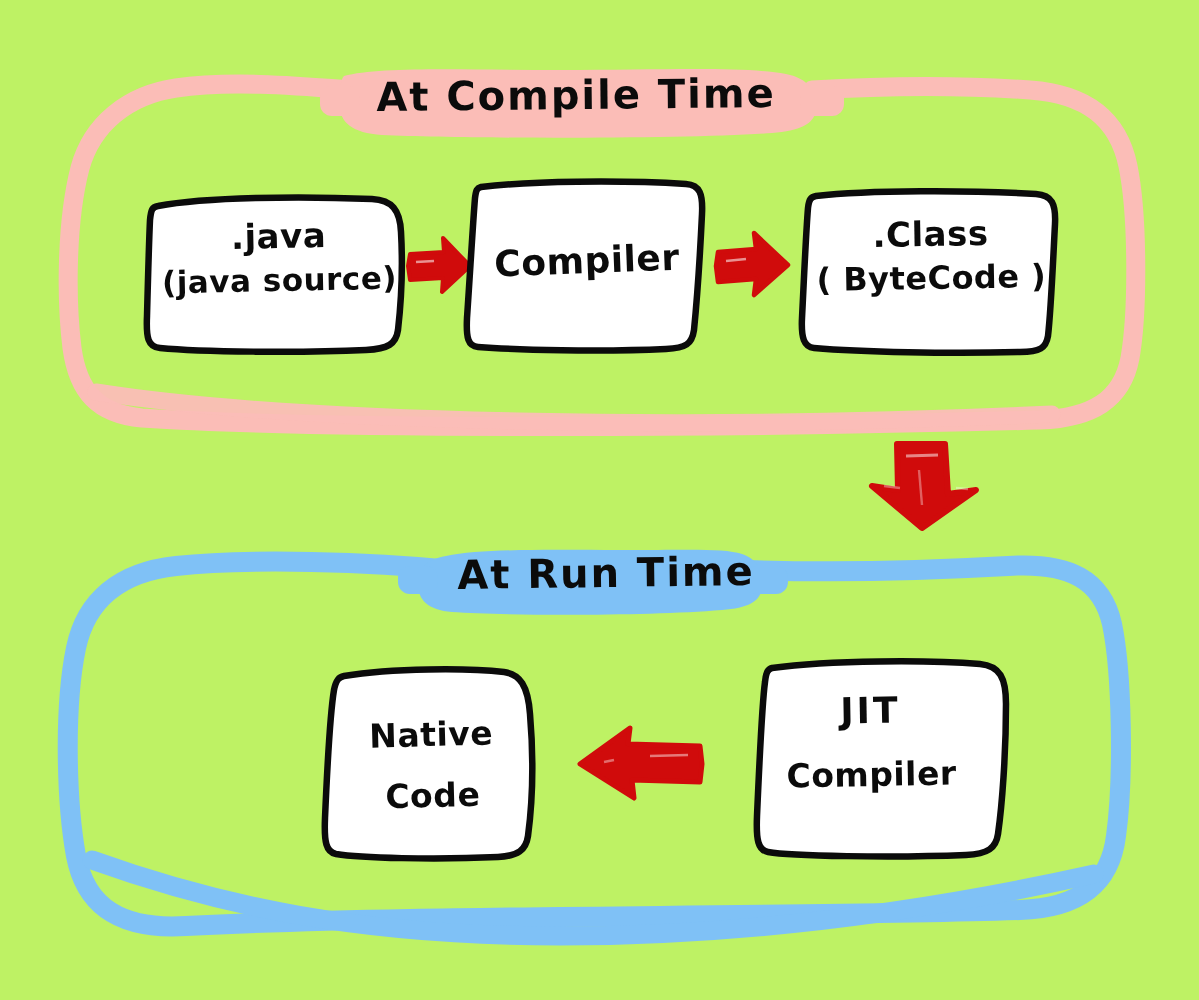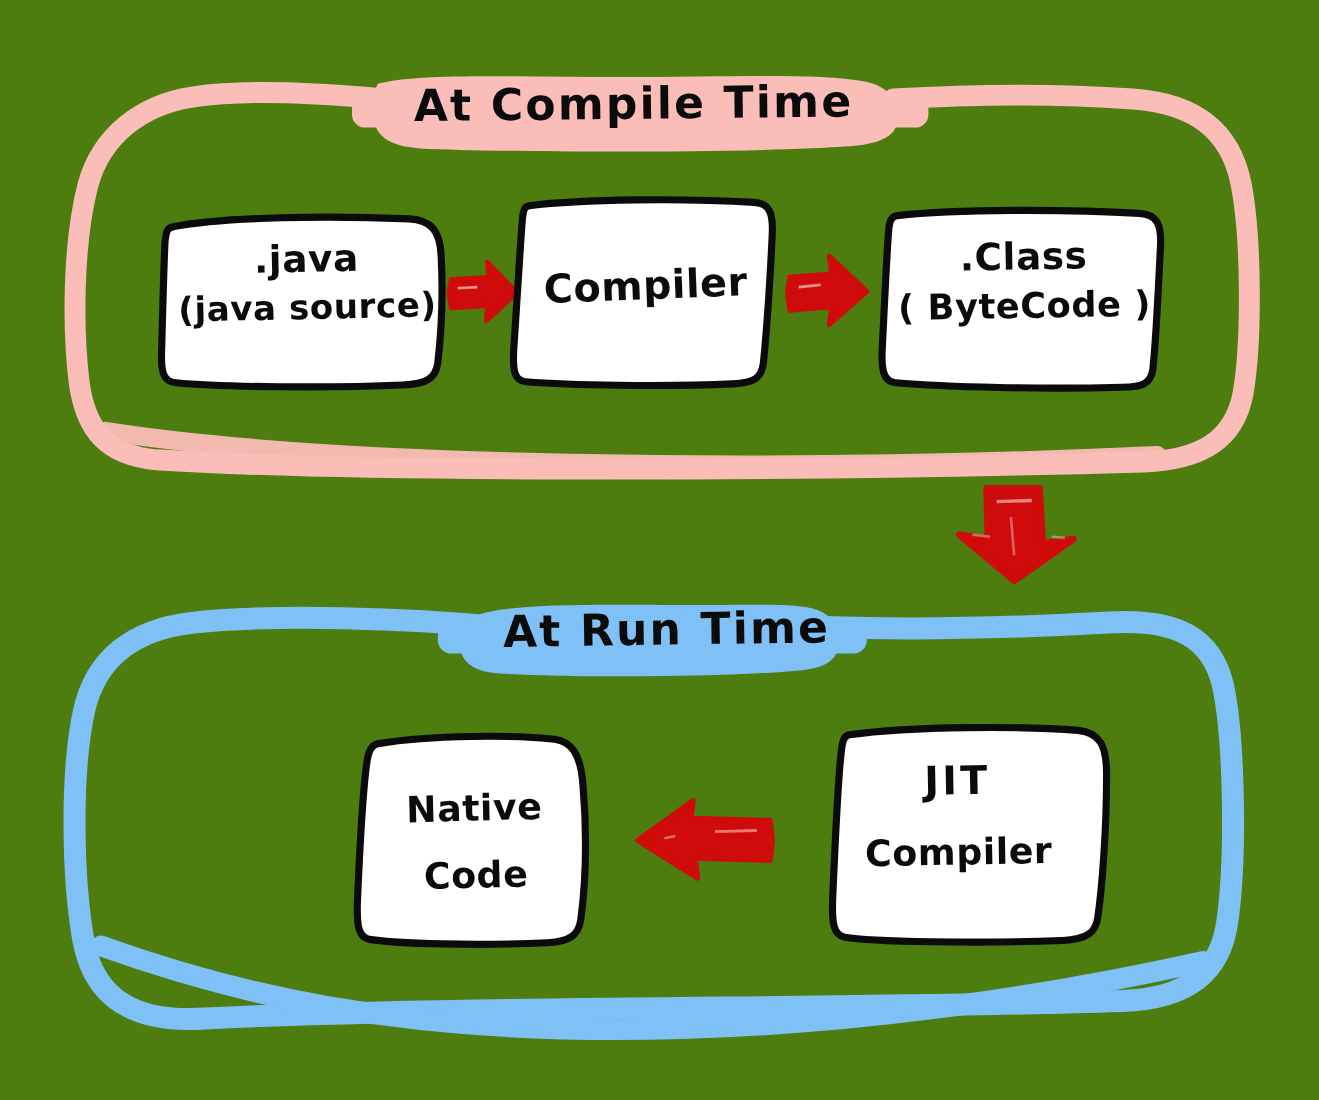--- a/index.html
+++ b/index.html
@@ -11,21 +11,21 @@
   body {
     width: 1199px;
     height: 1000px;
     overflow: hidden;
     font-family: "DejaVu Sans", sans-serif;
   }
   #canvas {
     position: relative;
     width: 1199px;
     height: 1000px;
-    background: #4d7c0f;
+    background: #bef264;
     text-decoration: underline;
   }
   #art {
     position: absolute;
     top: 0;
     left: 0;
     width: 1199px;
     height: 1000px;
   }
   .lbl {

